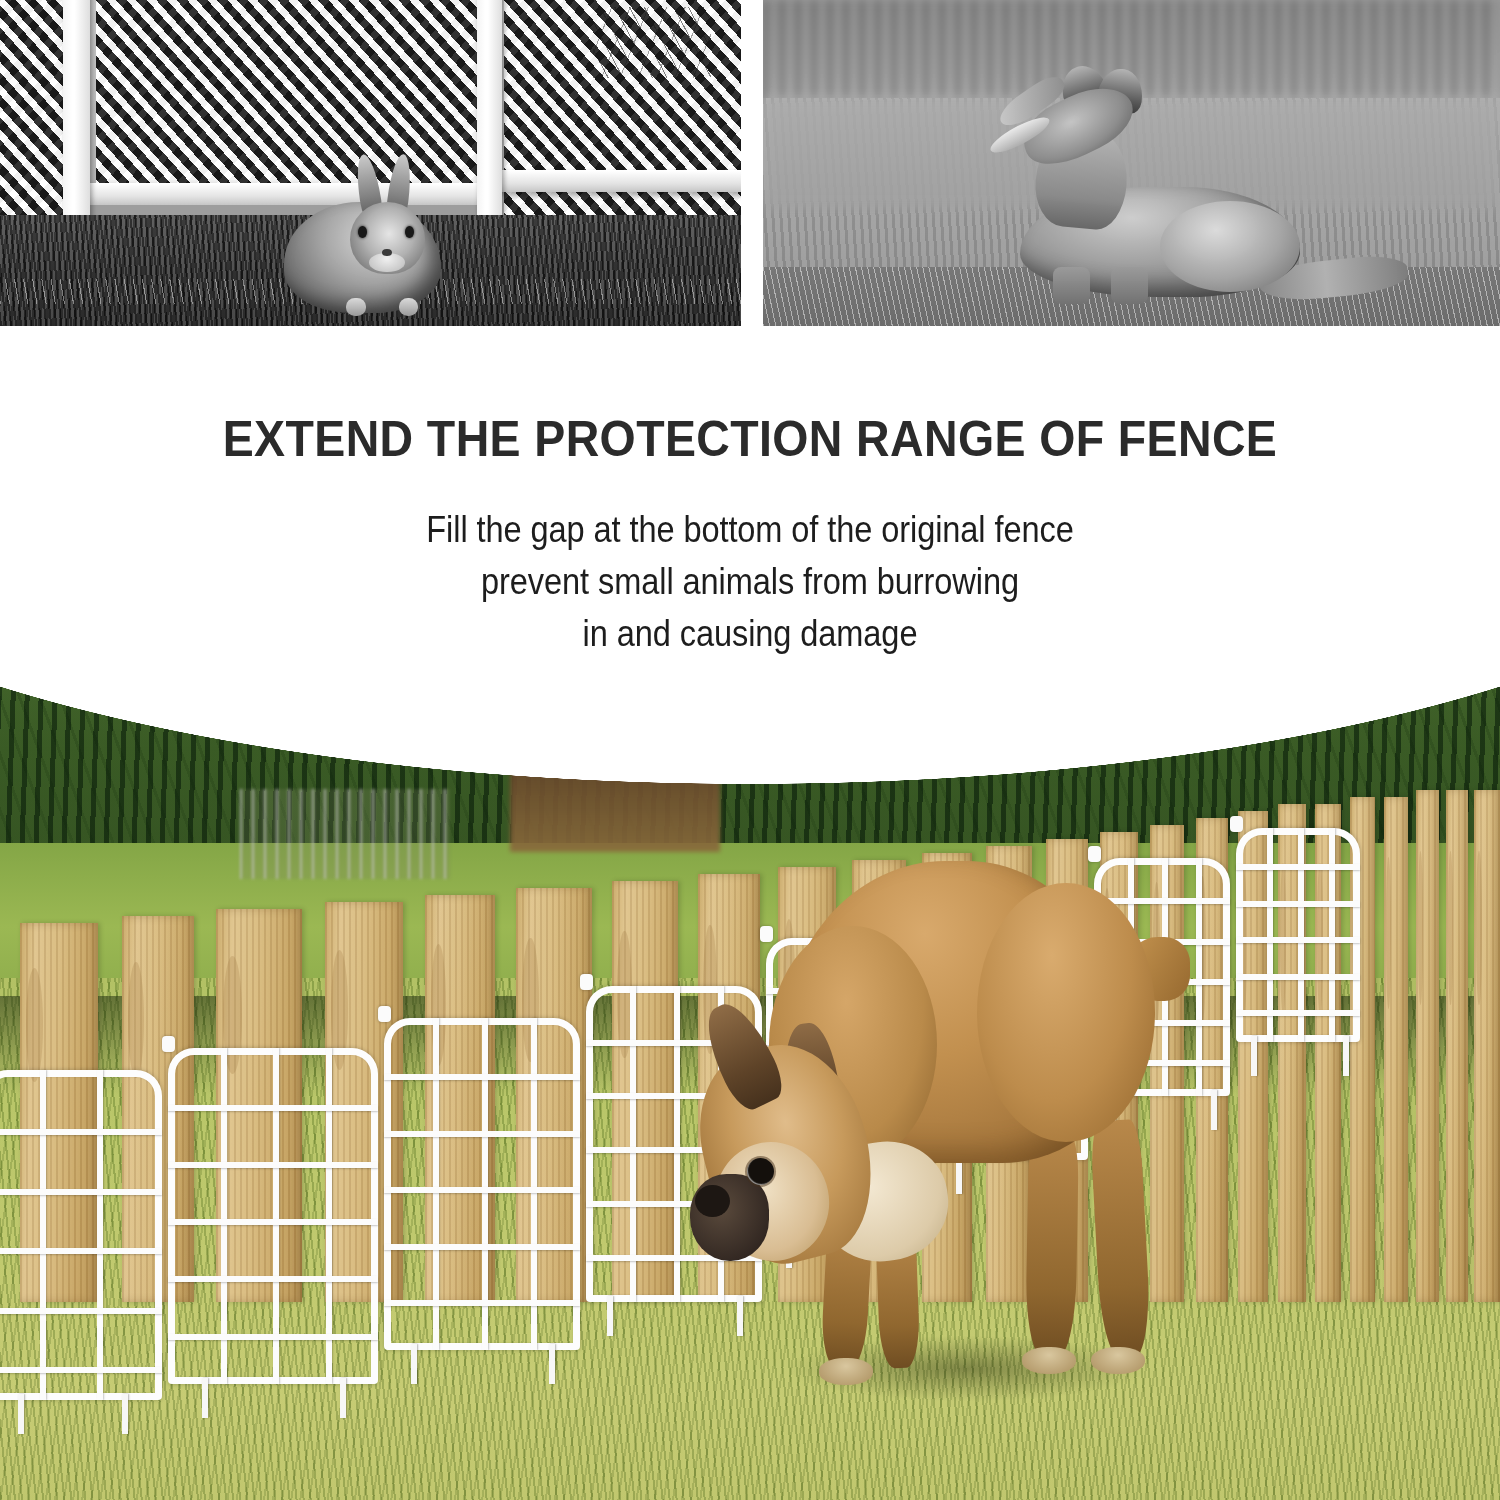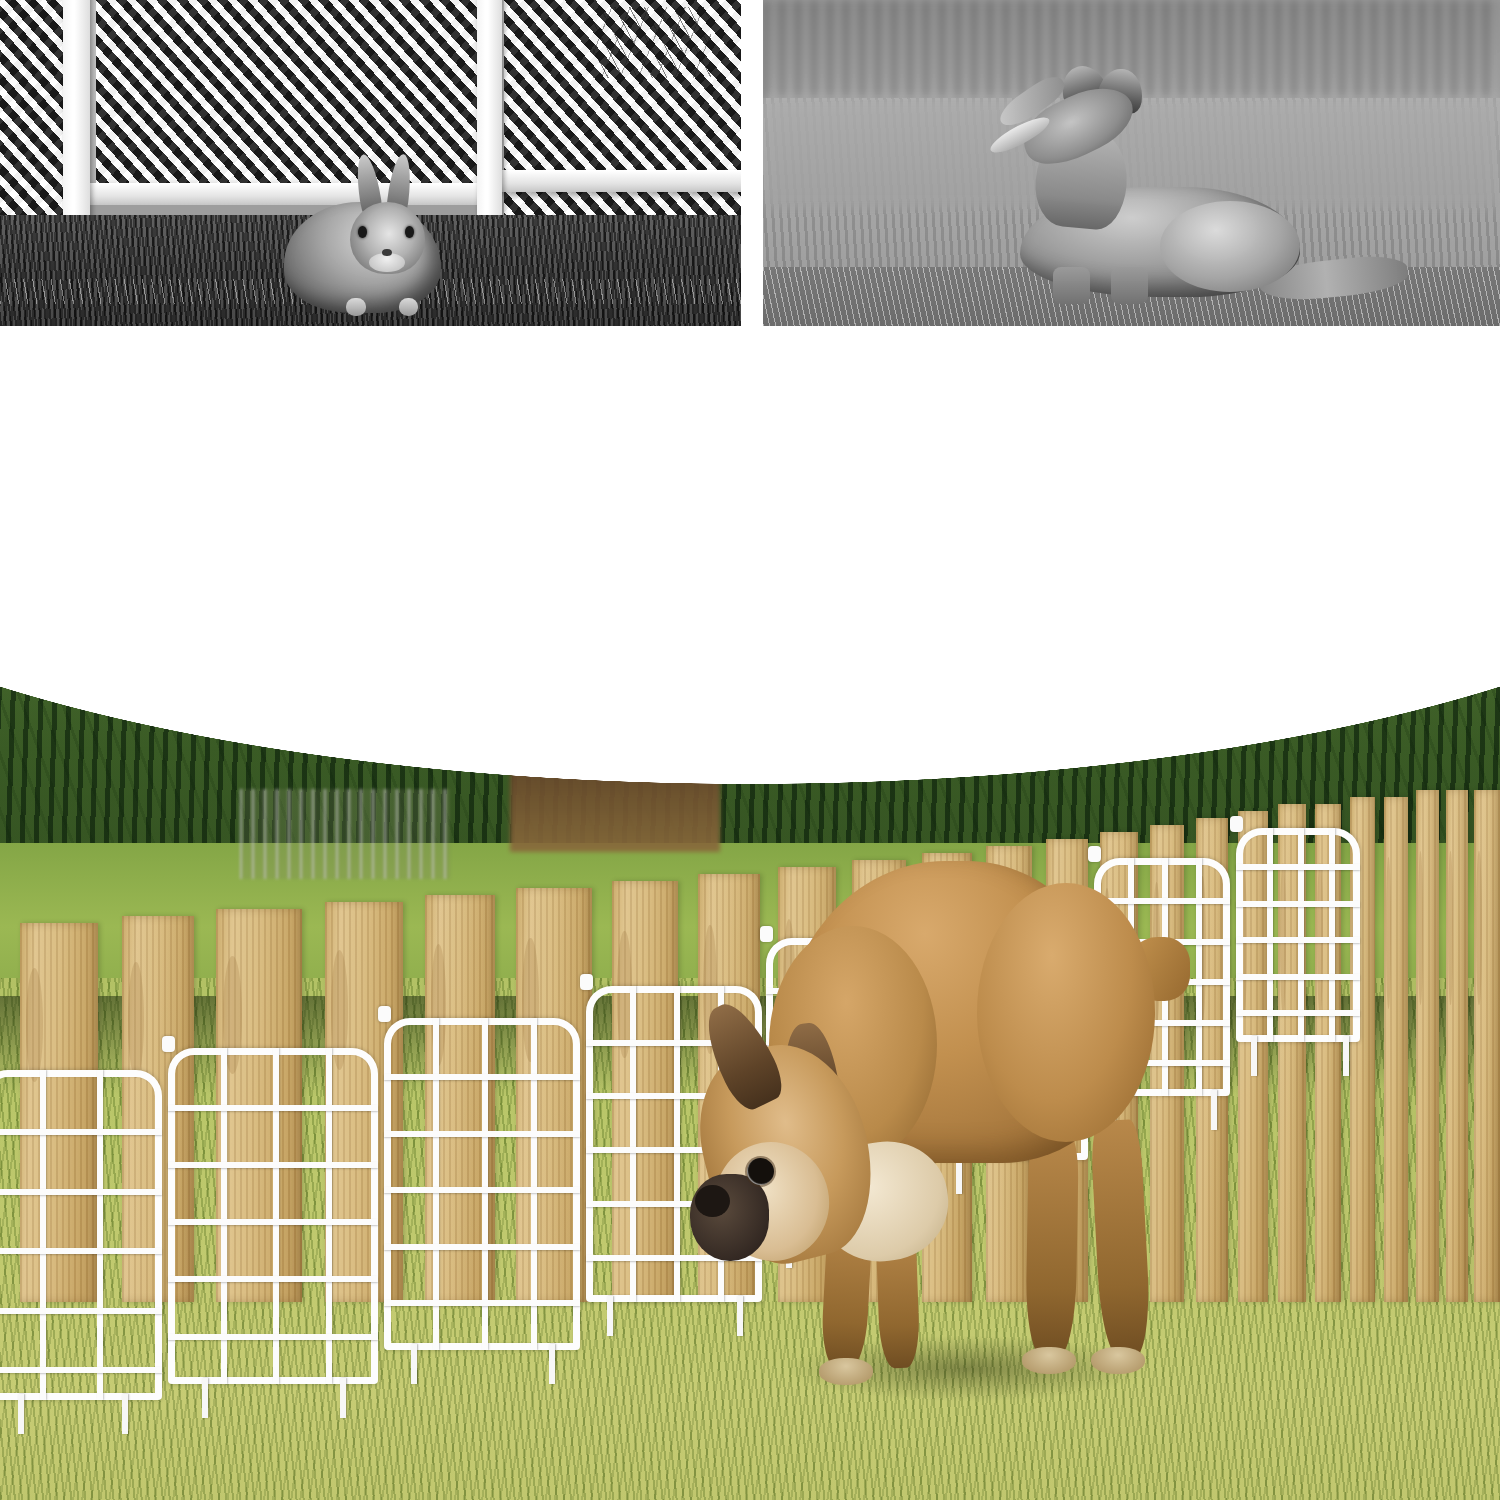--- a/index.html
+++ b/index.html
@@ -316,20 +316,28 @@
           <div class="fx-ear fx-ear-l"></div>
           <div class="fx-ear fx-ear-r"></div>
           <div class="fx-head"></div>
           <div class="fx-mouth"></div>
           <div class="fx-snout"></div>
         </div>
       </div>
     </div>
   </div>
 
+  <div class="text-block">
+    <div class="headline">EXTEND THE PROTECTION RANGE OF FENCE</div>
+    <div class="subhead">
+      <div class="subline">Fill the gap at the bottom of the original fence</div>
+      <div class="subline">prevent small animals from burrowing</div>
+      <div class="subline">in and causing damage</div>
+    </div>
+  </div>
 
   <div class="hero-wrap">
     <div class="hero">
 
       <div class="hero-trees"></div>
       <div class="hero-far-grass"></div>
       <div class="hero-mid-obj"></div>
       <div class="hero-mid-obj2"></div>
       <div class="hero-grass"></div>
       <div class="hero-shadow"></div>

